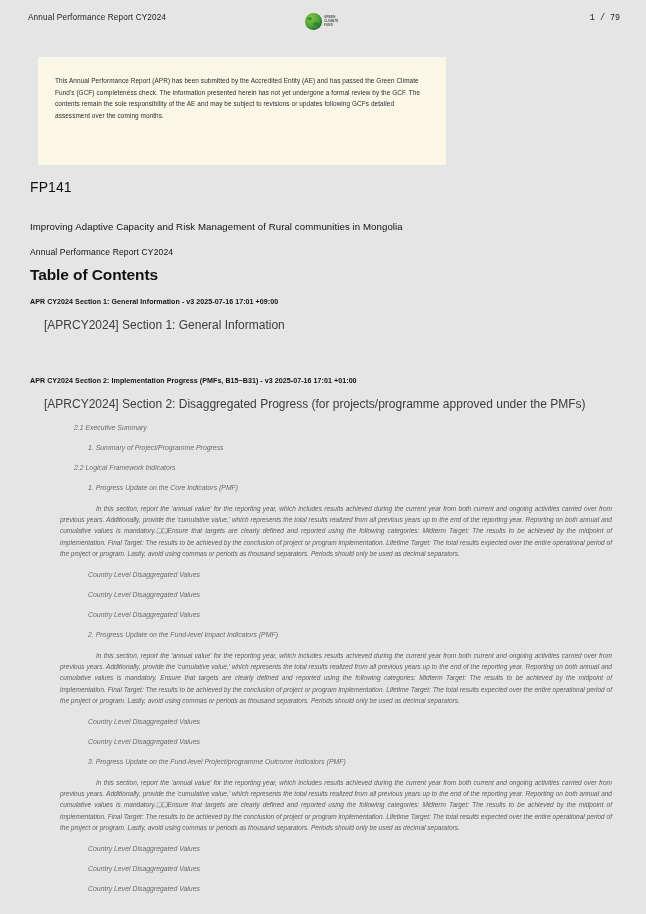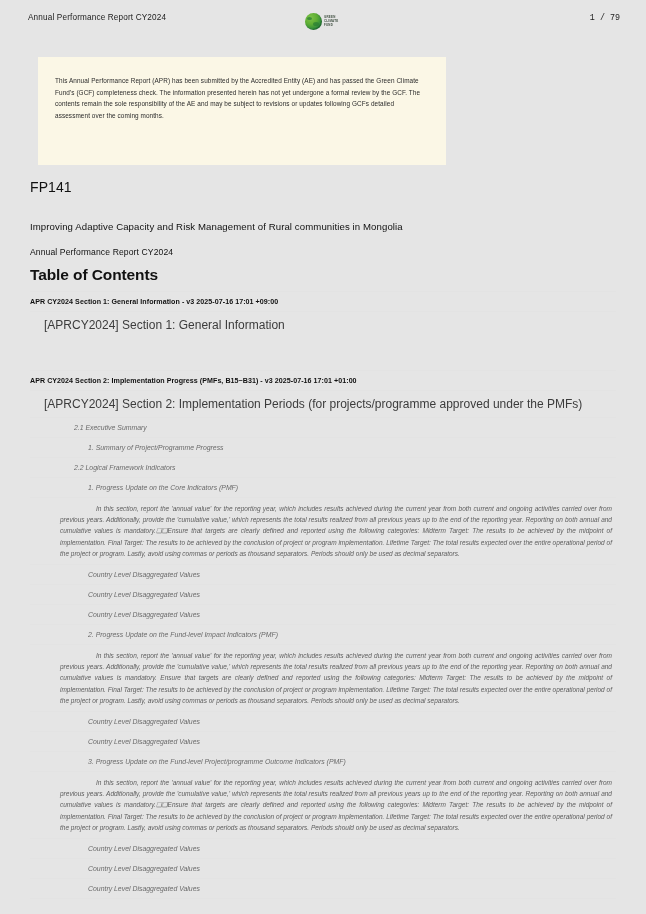--- a/index.html
+++ b/index.html
@@ -276,21 +276,21 @@
         <div class="row-inner lvl-section">APR CY2024 Section 1: General Information - v3 2025-07-16 17:01 +09:00</div>
       </div>
       <div class="toc-row">
         <div class="row-inner lvl-1">[APRCY2024] Section 1: General Information</div>
       </div>
       <div class="spacer-gap"></div>
       <div class="toc-row">
         <div class="row-inner lvl-section">APR CY2024 Section 2: Implementation Progress (PMFs, B15~B31) - v3 2025-07-16 17:01 +01:00</div>
       </div>
       <div class="toc-row">
-        <div class="row-inner lvl-1">[APRCY2024] Section 2: Implementation Periods (for projects/programme approved under the PMFs)</div>
+        <div class="row-inner lvl-1">[APRCY2024] Section 2: Disaggregated Progress (for projects/programme approved under the PMFs)</div>
       </div>
       <div class="toc-row">
         <div class="row-inner lvl-2">2.1 Executive Summary</div>
       </div>
       <div class="toc-row">
         <div class="row-inner lvl-3">1. Summary of Project/Programme Progress</div>
       </div>
       <div class="toc-row">
         <div class="row-inner lvl-2">2.2 Logical Framework Indicators</div>
       </div>

